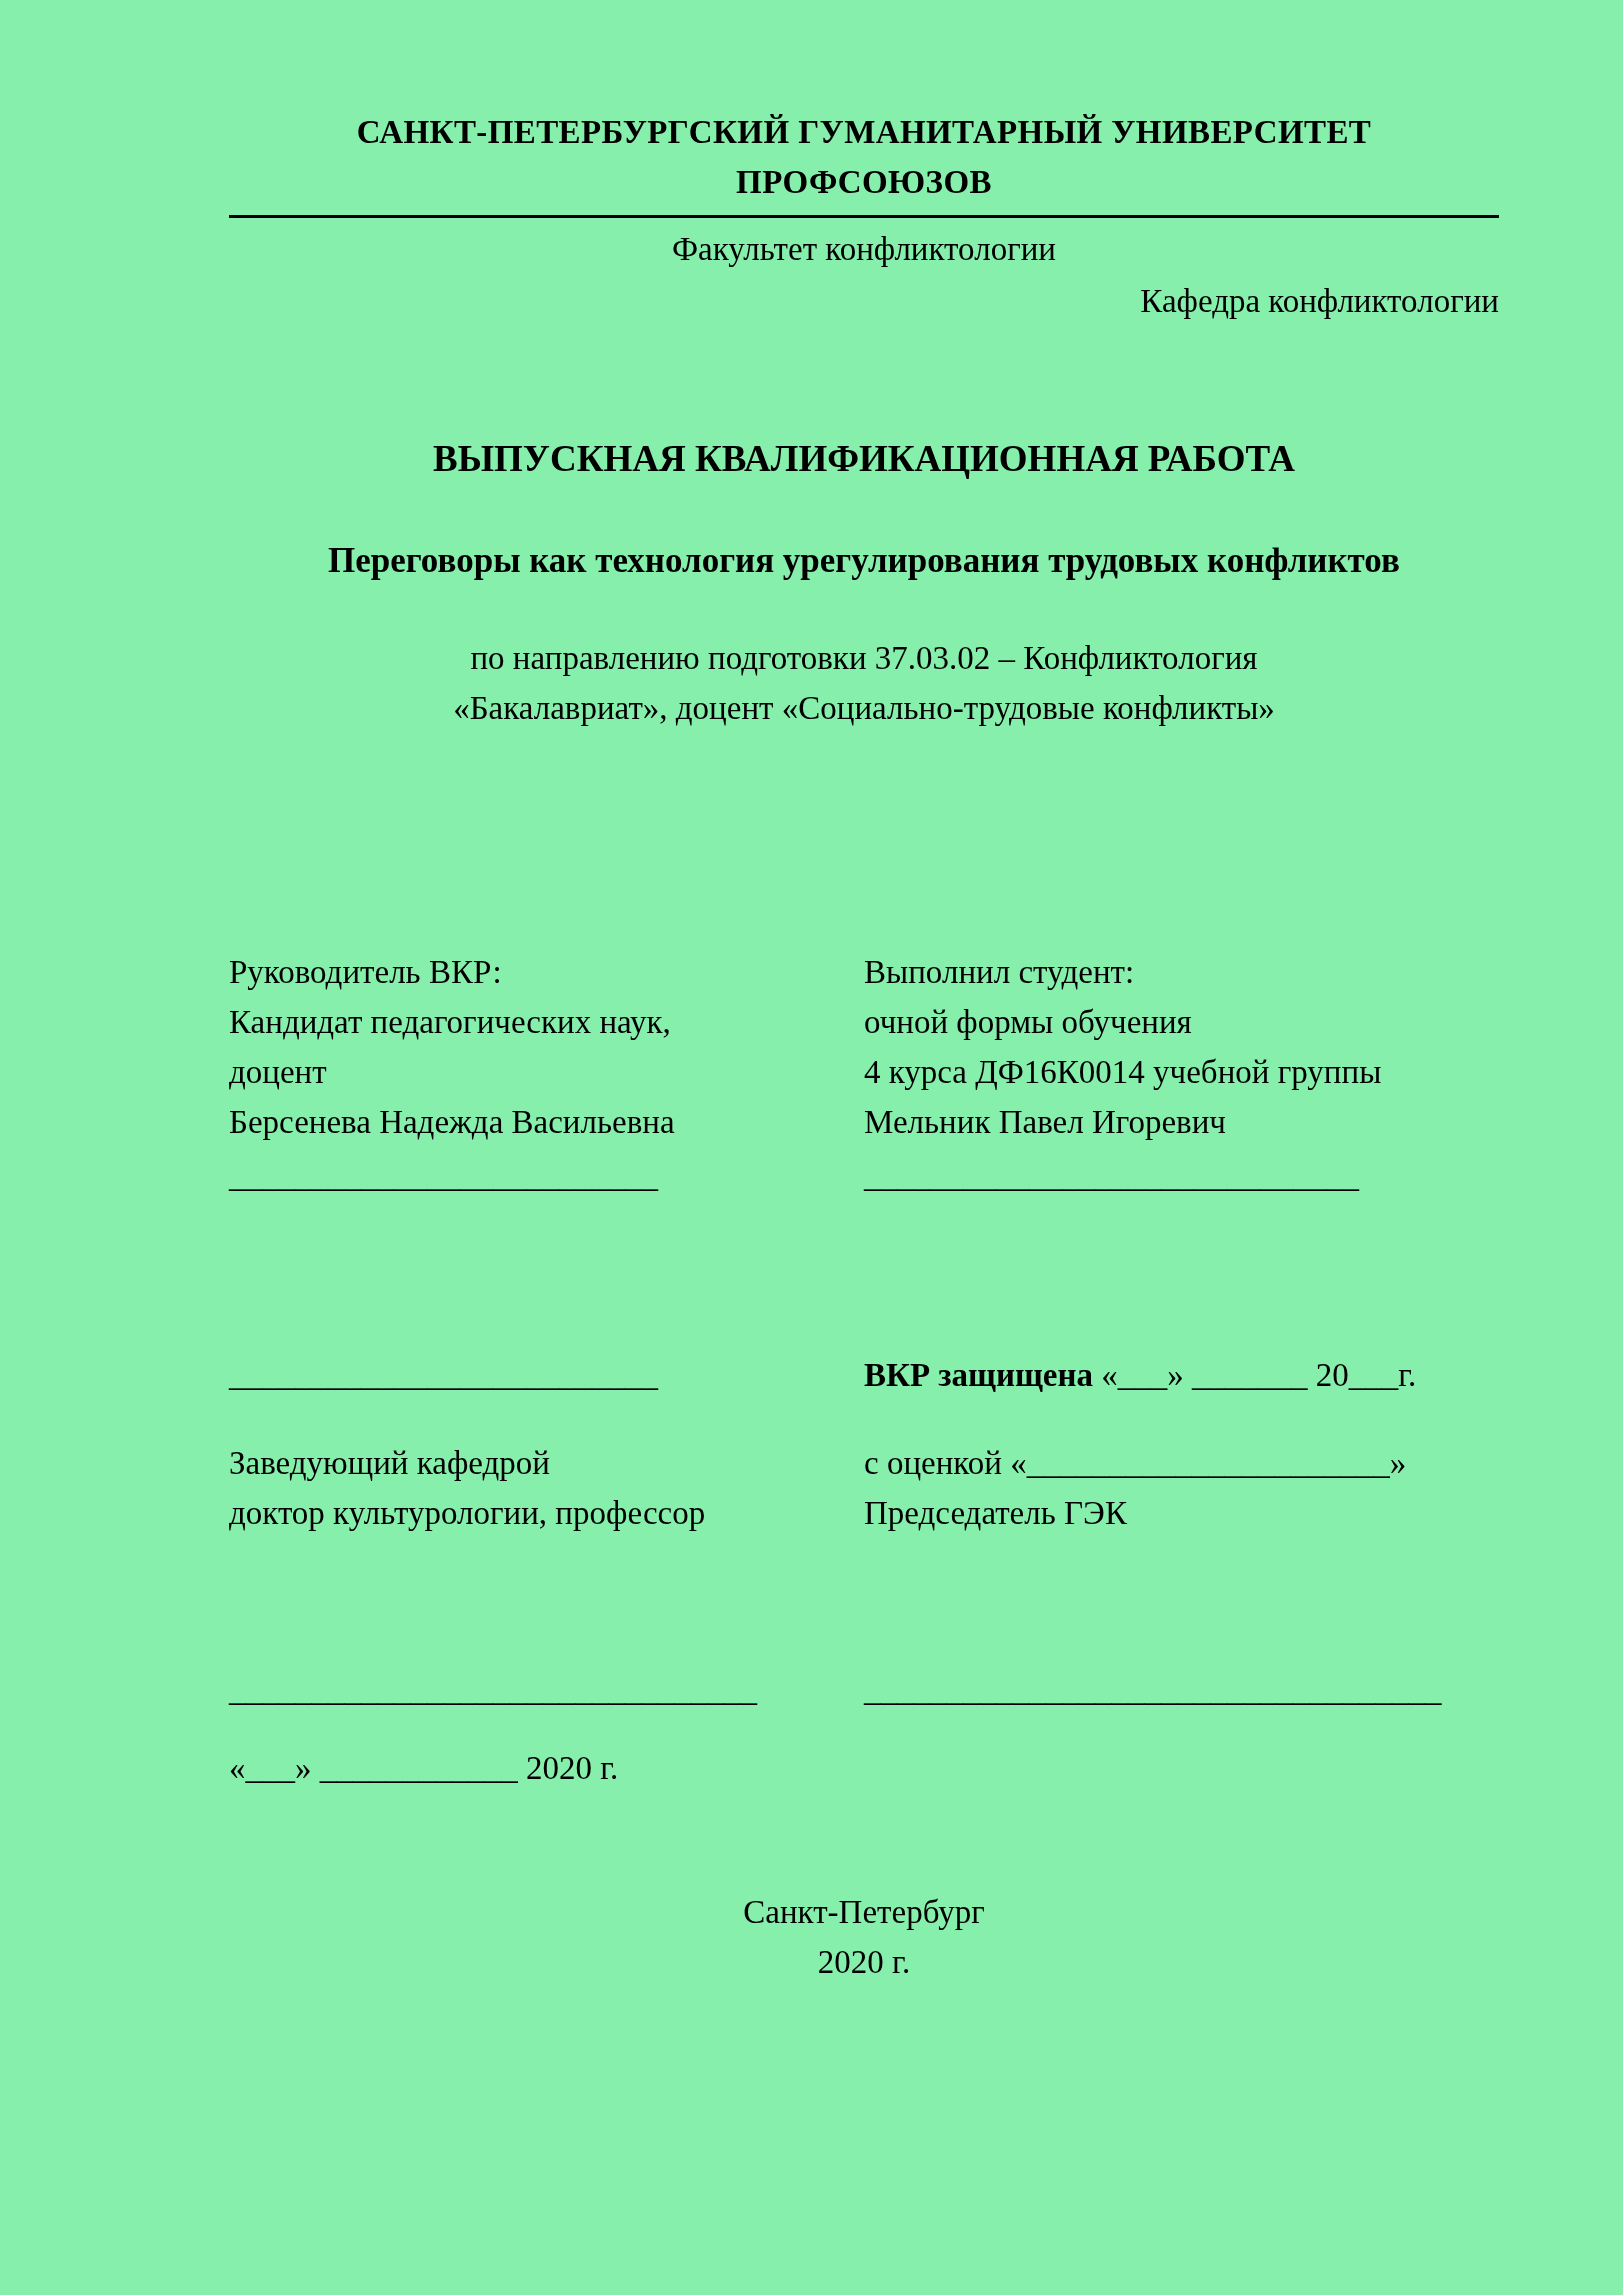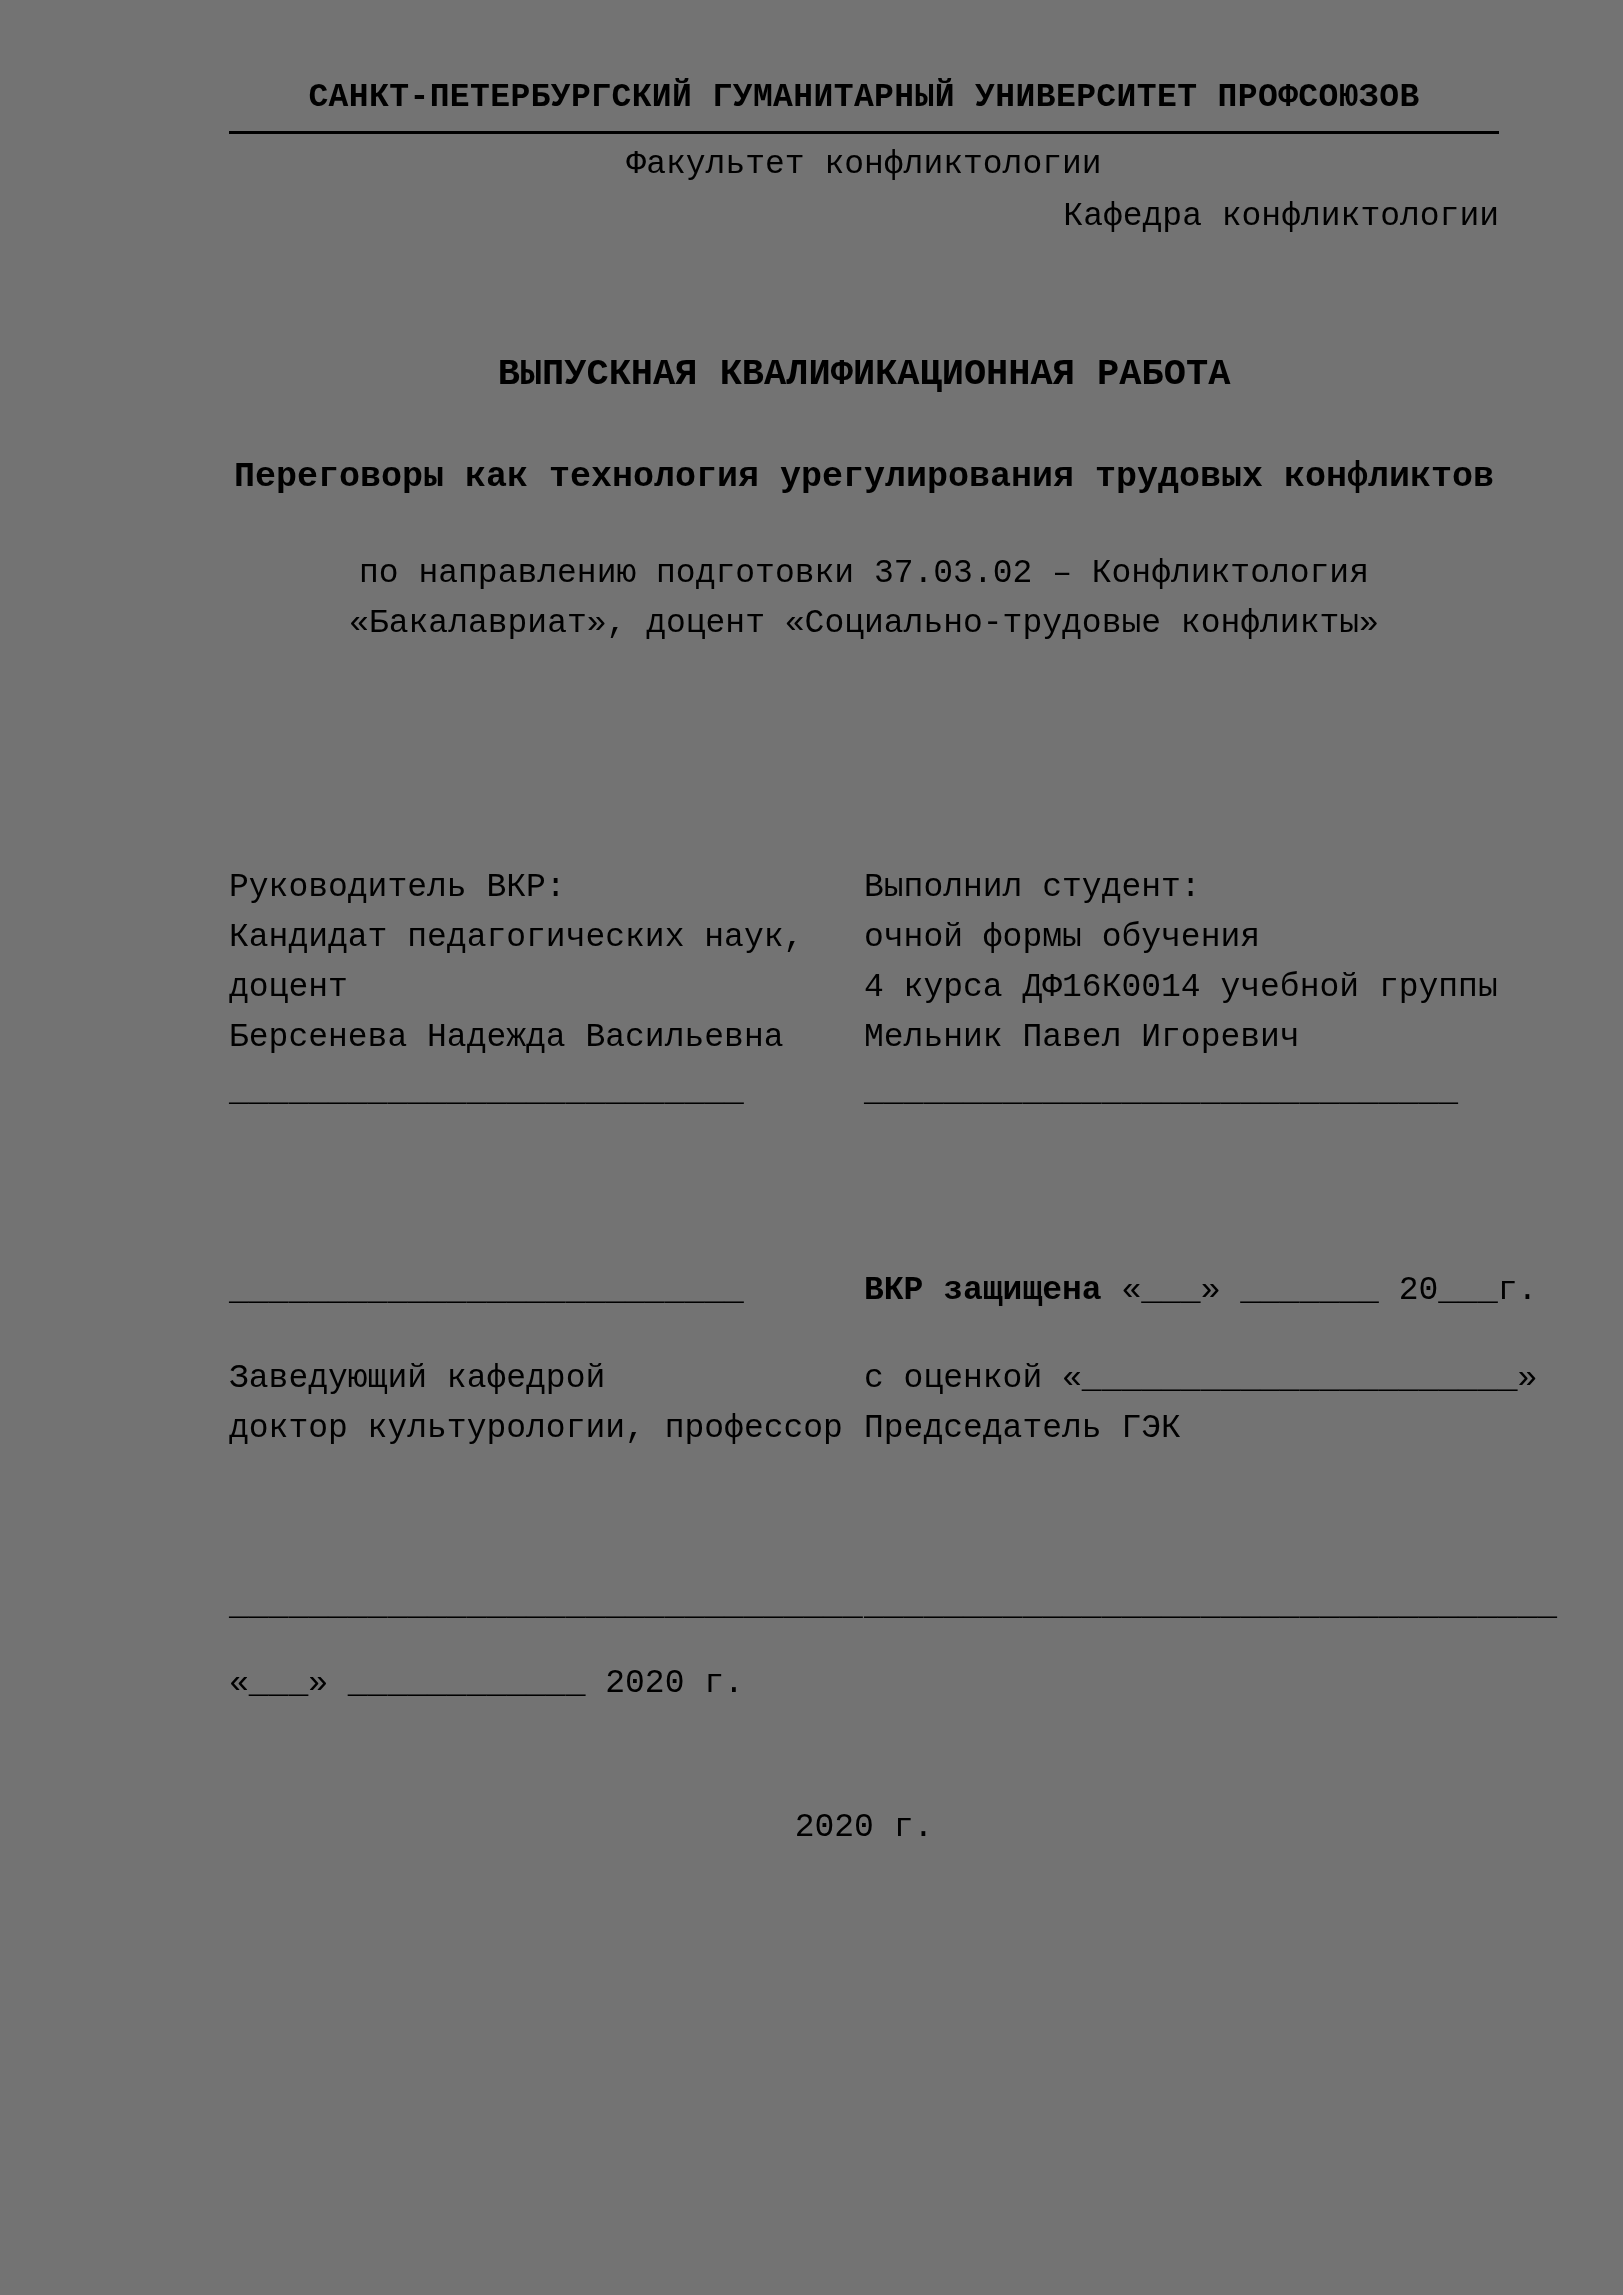--- a/index.html
+++ b/index.html
@@ -4,27 +4,27 @@
 <style>
   html, body {
     margin: 0;
     padding: 0;
     background: #ffffff;
   }
   .page {
     position: relative;
     width: 1623px;
     height: 2295px;
-    background: #737373;
+    background: #86efac;
     color: #000000;
-    font-family: Liberation Mono, monospace;
+    font-family: Liberation Serif, serif;
     font-size: 33px;
     line-height: 50px;
     box-sizing: border-box;
-    padding: 73px 124px 0 229px;
+    padding: 107px 124px 0 229px;
     overflow: hidden;
   }
   .bold   { font-weight: bold; }
 
   .university {
     font-weight: bold;
     text-align: center;
     letter-spacing: 0.4px;
     border-bottom: 3.9px solid #000;
     padding-bottom: 7.9px;
@@ -113,17 +113,18 @@
   </div>
 
   <div class="cols cols-4">
     <div class="col nowrap">________________________________</div>
     <div class="col nowrap">___________________________________</div>
   </div>
 
   <div class="date-row">«___» ____________ 2020 г.</div>
 
   <div class="footer">
+    <div>Санкт-Петербург</div>
     <div>2020 г.</div>
   </div>
 
 </div>
 
 
 </body></html>

